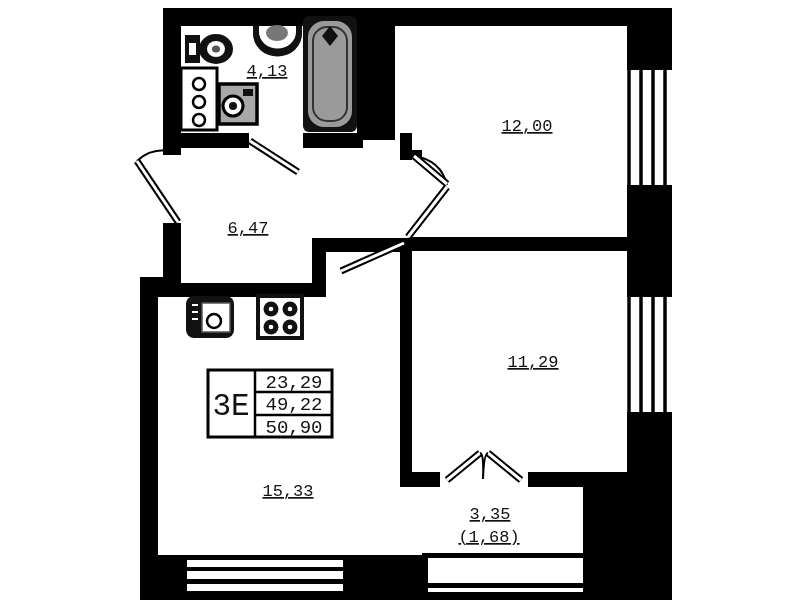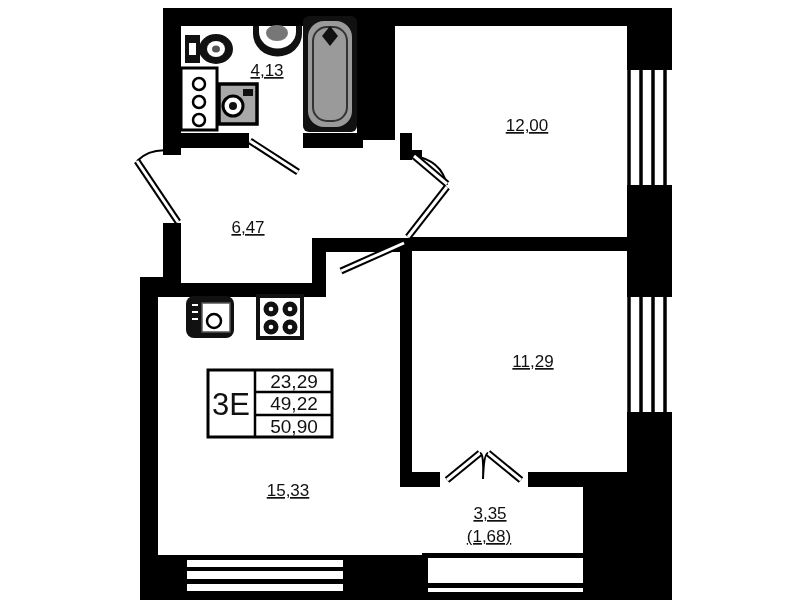--- a/index.html
+++ b/index.html
@@ -1,17 +1,17 @@
 <!DOCTYPE html>
 <html><head>
 <meta charset="utf-8">
 <style>
   html,body{margin:0;padding:0;background:#ffffff;}
   #stage{position:relative;width:760px;height:600px;background:#ffffff;overflow:hidden;
-         font-family:Liberation Sans, sans-serif;}
+         font-family:Liberation Mono, monospace;}
   svg{position:absolute;left:0;top:0;}
   text{fill:#111;}
   .room-label{font-size:17px;text-decoration:underline;text-anchor:middle;}
   .table-val{font-size:19px;text-anchor:middle;}
   .type-code{font-size:31px;text-anchor:middle;}
   .dline{stroke:#000;stroke-width:7;fill:none;}
   .dcore{stroke:#fff;stroke-width:3;fill:none;}
   .arc{stroke:#000;stroke-width:2;fill:none;}
   .winline{stroke:#000;stroke-width:3.5;}
   .thin{stroke:#000;stroke-width:2.5;fill:none;}

